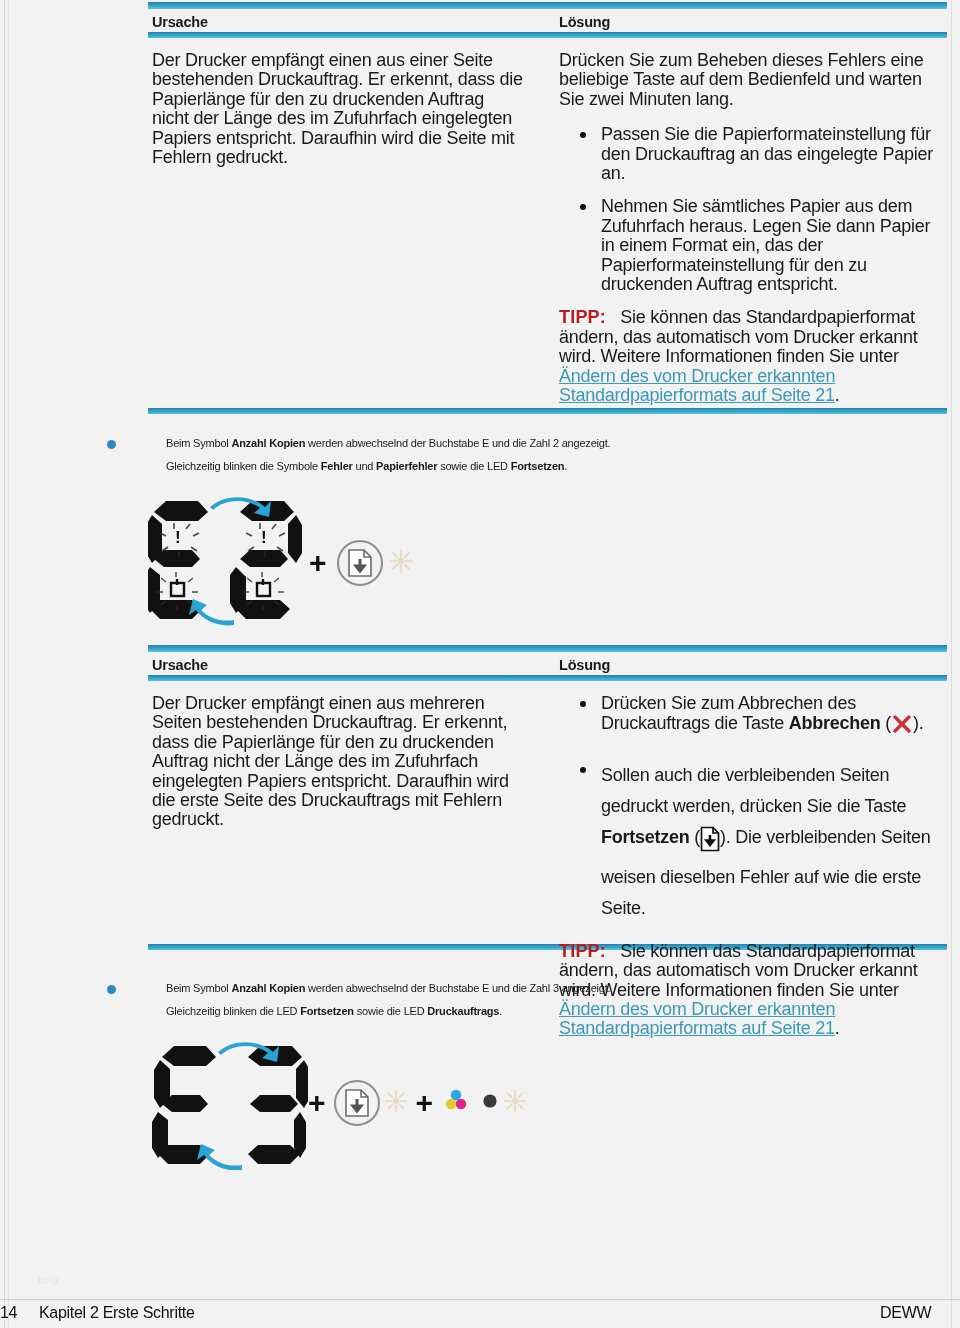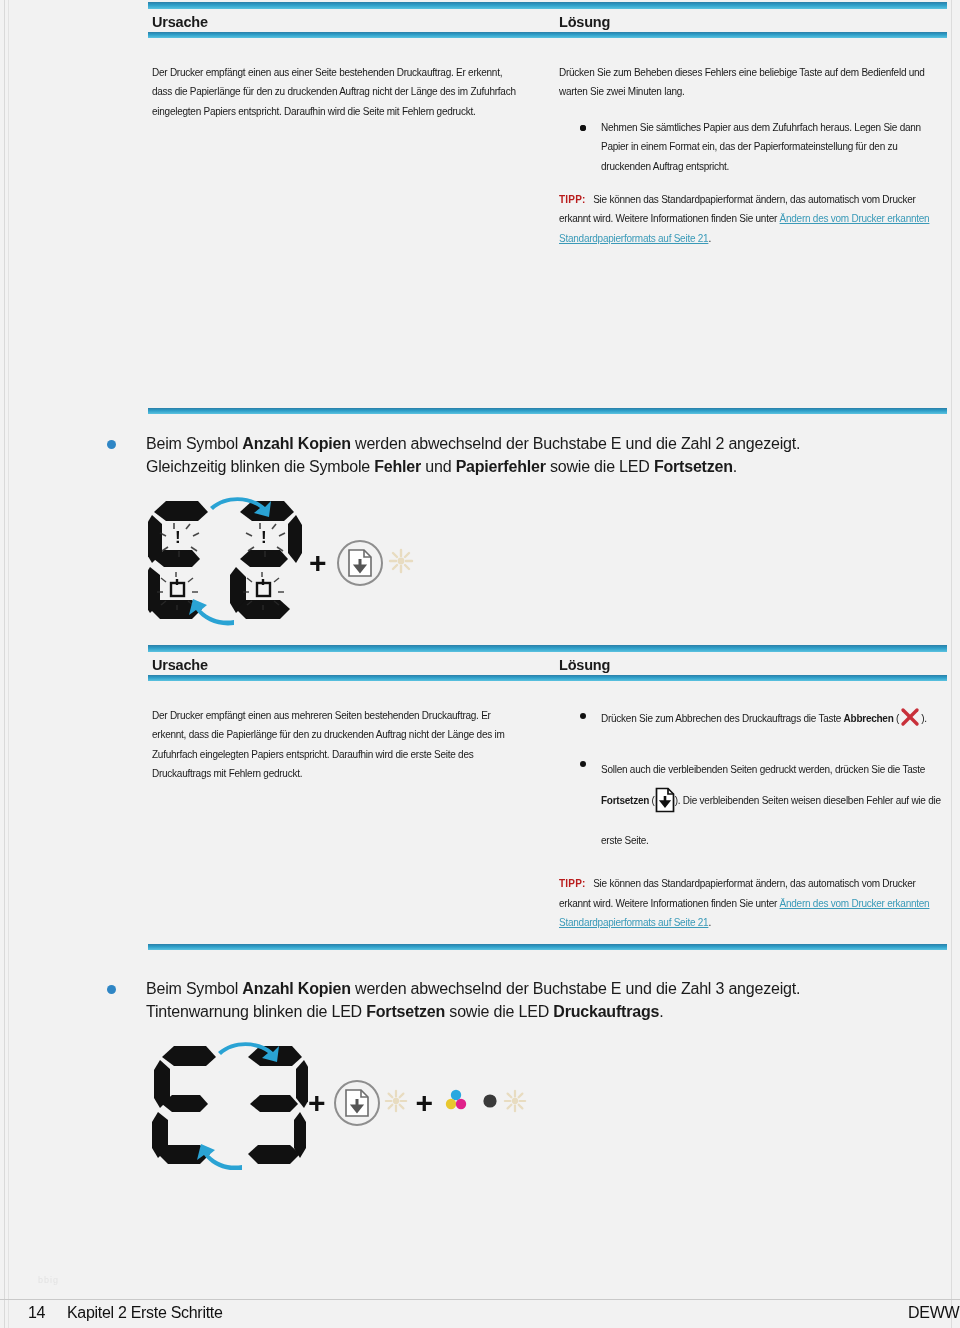--- a/index.html
+++ b/index.html
@@ -24,55 +24,55 @@
   .tbl .bar-mid{height:6px;background:linear-gradient(to bottom,#2b7fa8 0%,#2e9fc9 45%,#5cc3e0 100%);}
   .tbl .bar-bot{height:6px;background:linear-gradient(to bottom,#2b7fa8 0%,#2e9fc9 45%,#5cc3e0 100%);}
   .tbl .hdr{height:23px;position:relative;}
   .tbl .hdr .h{
     position:absolute;top:5px;font-size:14.5px;font-weight:bold;color:#1a1a1a;
     letter-spacing:-0.2px;
   }
   .tbl .hdr .h.c1{left:4px;}
   .tbl .hdr .h.c2{left:411px;}
   .tbl .body{position:relative;}
-  .cell{position:absolute;top:12px;font-size:10px;line-height:19.4px;color:#1a1a1a;letter-spacing:-0.25px;}
+  .cell{position:absolute;top:0;font-size:18px;line-height:19.4px;color:#1a1a1a;letter-spacing:-0.25px;}
   .cell.c1{left:4px;width:372px;}
   .cell.c2{left:411px;width:385px;}
   .cell p{margin:0 0 16px 0;}
   .cell p:last-child{margin-bottom:0;}
 
   
   ul.tb{list-style:none;margin:0 0 14px 0;padding:0;}
   ul.tb li{position:relative;padding-left:42px;margin-bottom:14px;}
   ul.tb li:last-child{margin-bottom:0;}
   ul.tb li .dot{position:absolute;left:21px;top:7px;width:6px;height:6px;border-radius:50%;background:#111;}
 
   .tip{margin-top:14px;}
   .tip .tip-label{color:#b91c1c;font-weight:bold;letter-spacing:0.2px;}
   .lnk{color:#3a9ab8;text-decoration:underline;}
 
   
   .topbullet{position:absolute;left:107px;width:830px;}
   .topbullet .bdot{position:absolute;left:0px;top:8px;width:9px;height:9px;border-radius:50%;background:#2f86c5;}
-  .topbullet .btxt{margin-left:39px;font-size:16px;line-height:23px;color:#1a1a1a;letter-spacing:-0.2px;}
+  .topbullet .btxt{margin-left:59px;font-size:11px;line-height:23px;color:#1a1a1a;letter-spacing:-0.2px;}
   b{font-weight:bold;}
 
   
   .fig{position:absolute;}
   .seg-wrap{position:relative;}
   .plus{font-size:30px;font-weight:bold;color:#111;line-height:1;}
 
   .circ{
     width:46px;height:46px;border-radius:50%;border:2px solid #8e8e8e;
     display:flex;align-items:center;justify-content:center;box-sizing:border-box;
   }
 
   
   .footline{position:absolute;left:0;top:1299px;width:960px;height:1px;background:#c9c9c9;}
-  .footer{position:absolute;top:1304px;font-size:16px;color:#111;letter-spacing:-0.3px;padding-left:28px;}
+  .footer{position:absolute;top:1304px;font-size:16px;color:#111;letter-spacing:-0.3px;}
   .footer.pg{left:0px;}
   .footer.ch{left:39px;font-weight:normal;}
   .footer.rt{left:880px;}
   .watermark{position:absolute;left:38px;top:1275px;font-size:9px;color:#e3e3e3;letter-spacing:1px;}
 </style>
 </head>
 <body>
 
 <div id="page">
 
@@ -92,20 +92,21 @@
       <div class="cell c1" style="padding-top:13px;">
         <p>Der Drucker empfängt einen aus einer Seite bestehenden Druckauftrag. Er erkennt, dass die Papierlänge für den zu druckenden Auftrag nicht der Länge des im Zufuhrfach eingelegten Papiers entspricht. Daraufhin wird die Seite mit Fehlern gedruckt.</p>
       </div>
 
       <div class="cell c2" style="padding-top:13px;">
         <p>Drücken Sie zum Beheben dieses Fehlers eine beliebige Taste auf dem Bedienfeld und warten Sie zwei Minuten lang.</p>
 
         <ul class="tb">
           <li>
             <span class="dot"></span>
+            <span>Passen Sie die Papierformateinstellung für den Druckauftrag an das eingelegte Papier an.</span>
           </li>
           <li>
             <span class="dot"></span>
             <span>Nehmen Sie sämtliches Papier aus dem Zufuhrfach heraus. Legen Sie dann Papier in einem Format ein, das der Papierformateinstellung für den zu druckenden Auftrag entspricht.</span>
           </li>
         </ul>
 
         <div class="tip">
           <span class="tip-label">TIPP:</span><span>&nbsp;&nbsp;&nbsp;</span><span>Sie können das Standardpapierformat ändern, das automatisch vom Drucker erkannt wird. Weitere Informationen finden Sie unter </span><a class="lnk" href="#">Ändern des vom Drucker erkannten Standardpapierformats auf Seite 21</a><span>.</span>
         </div>
@@ -265,21 +266,21 @@
       </div>
     </div>
 
     <div class="bar-bot"></div>
   </div>
 
   <div class="topbullet" style="top:977px;">
     <span class="bdot"></span>
     <div class="btxt">
       <span>Beim Symbol </span><b>Anzahl Kopien</b><span> werden abwechselnd der Buchstabe E und die Zahl 3 angezeigt.</span><br>
-      <span>Tintenwarnung blinken die LED </span><b>Fortsetzen</b><span> sowie die LED </span><b>Druckauftrags</b><span>.</span>
+      <span>Gleichzeitig blinken die LED </span><b>Fortsetzen</b><span> sowie die LED </span><b>Druckauftrags</b><span>.</span>
     </div>
   </div>
 
   <div class="fig" style="left:148px;top:1035px;">
     <div style="display:flex;align-items:center;">
       <div class="seg-wrap" style="width:160px;height:135px;">
         <svg width="160" height="135" viewBox="0 0 160 135">
 
           <g fill="#111">
             <polygon points="14,22 26,11 58,11 68,22 58,31 26,31"></polygon>

